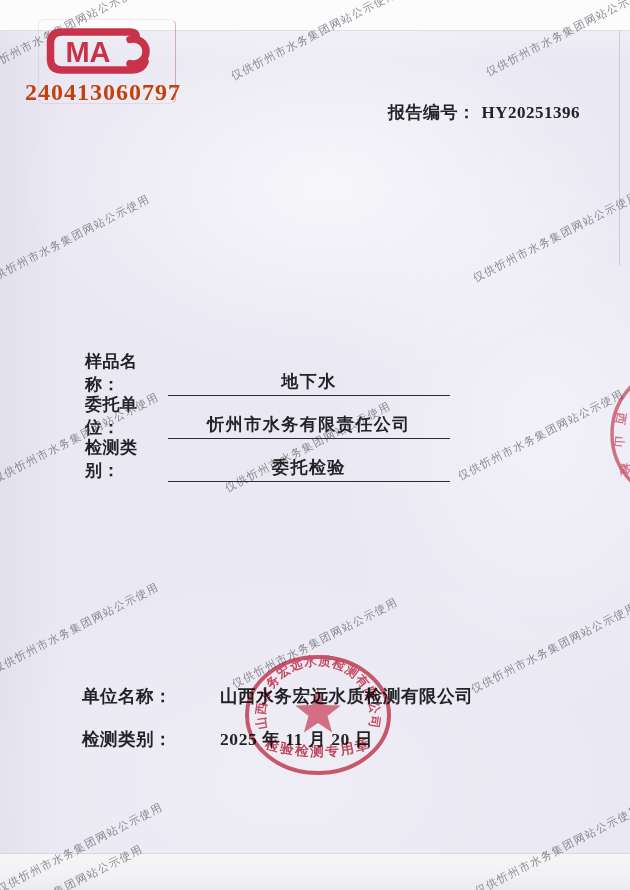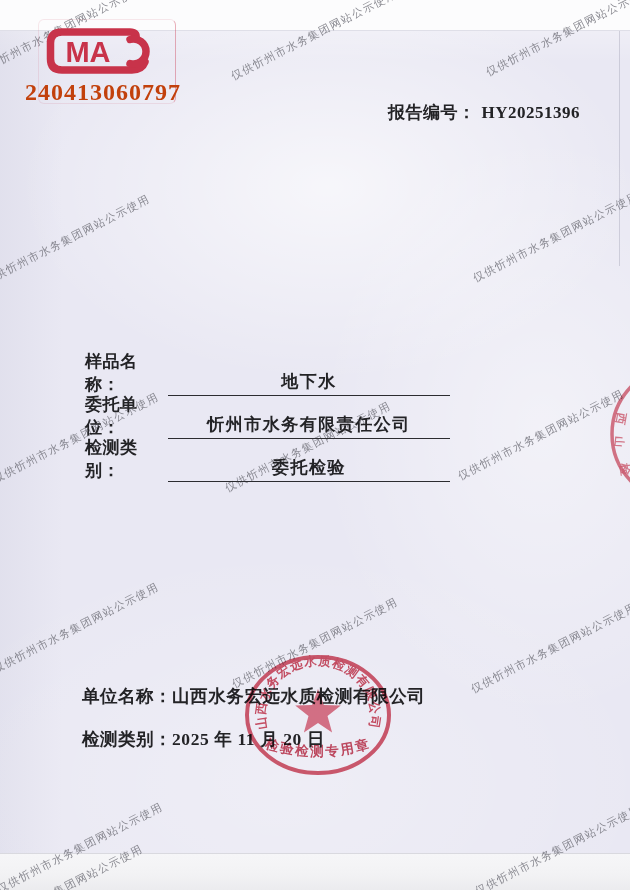--- a/index.html
+++ b/index.html
@@ -75,21 +75,21 @@
   
   .frow { position:absolute; left:85px; display:flex; align-items:flex-end; }
   .flabel { display:inline-block; width:83px; font-size:17px; font-weight:600; letter-spacing:.5px; }
   .fwrap {
     display:inline-block; width:282px; text-align:center;
     border-bottom:1.4px solid #2c2c30; padding-bottom:2px;
   }
   .fvalue { font-size:17px; font-weight:600; letter-spacing:1.5px; }
 
   
-  .brow { position:absolute; left:82px; display:flex; align-items:center; }
+  .brow { position:absolute; left:82px; display:flex; align-items:center;gap:48px; }
   .blabel { font-size:17.5px; font-weight:700; letter-spacing:.5px; }
   .bvalue { font-size:17.5px; font-weight:700; letter-spacing:.6px; }
   .date-gap { }
 
   
   .seal { position:absolute; left:243px; top:654px; mix-blend-mode:multiply; opacity:.92; }
   .edge-seal { position:absolute; left:584px; top:356px; mix-blend-mode:multiply; opacity:.9; }
 </style>
 </head>
 <body>

